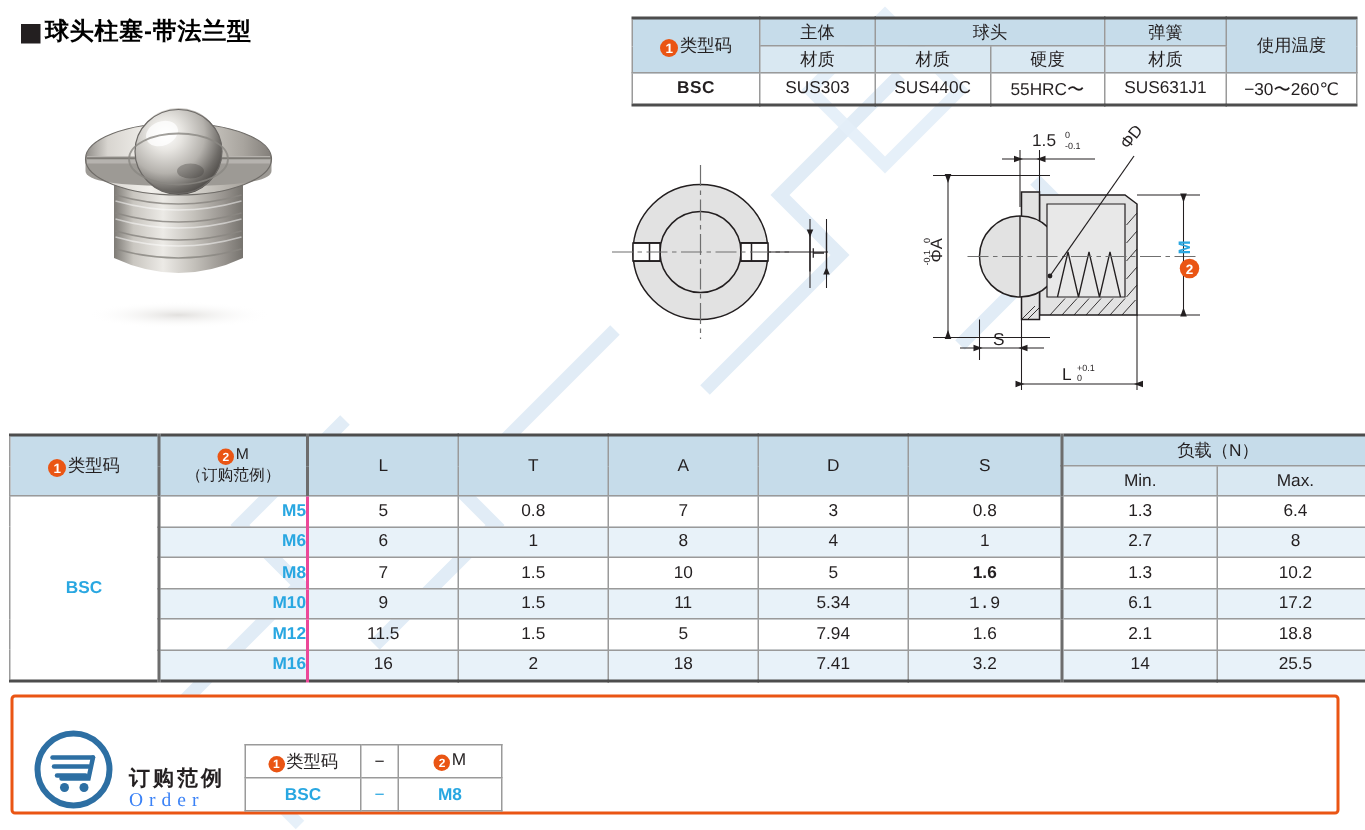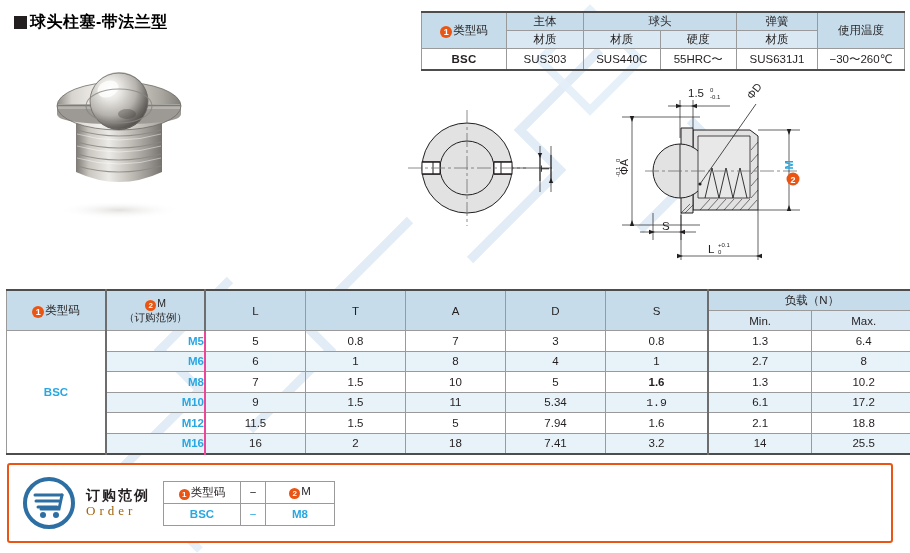--- a/index.html
+++ b/index.html
@@ -157,37 +157,37 @@
     top: 463px;
     width: 882px;
     height: 76px;
     border: 2px solid #ea5514;
     border-radius: 3px;
     z-index: 5;
     background: #fff;
   }
   .order-inner {
     display: flex;
-    align-items: center;
+    align-items: flex-end;
     height: 100%;
     padding-left: 12px;
     gap: 9px;
   }
   .cart-icon { width: 56px; height: 56px; flex: 0 0 auto; }
   .order-labels {
     display: flex;
     flex-direction: column;
     justify-content: center;
     line-height: 1.15;
   }
   .order-cn {
     font-size: 14px; font-weight: bold; color: #231f20; letter-spacing: 2px;
   }
   .order-en {
-    font-size: 13px; color: #a16207; letter-spacing: 4px;
+    font-size: 13px; color: #3b82f6; letter-spacing: 4px;
     font-family: "Liberation Serif", "DejaVu Serif", serif;
   }
   .order-table { border-collapse: collapse; margin-left: 4px; }
   .order-table td {
     border: 1px solid #9a9a9a;
     text-align: center;
     vertical-align: middle;
     font-size: 11.5px;
     height: 19px;
   }

